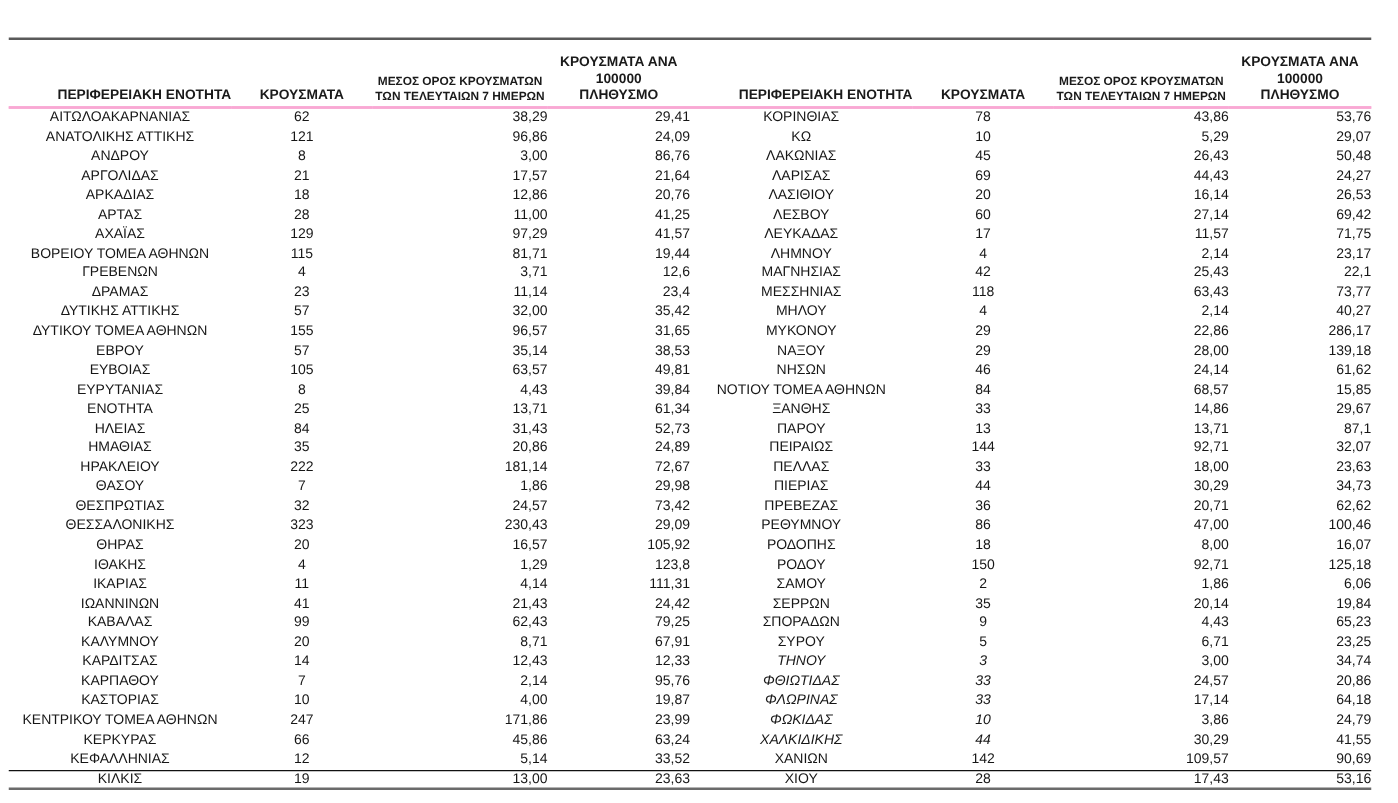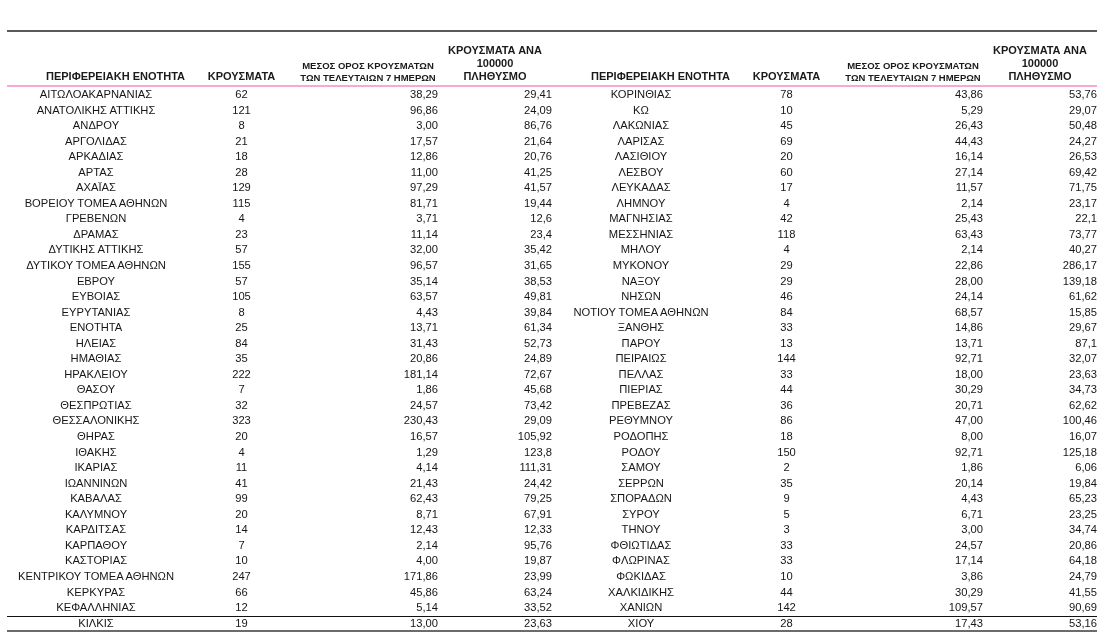--- a/index.html
+++ b/index.html
@@ -97,20 +97,21 @@
     color: #161616;
     white-space: nowrap;
   }
   td.name  { text-align: center; padding-right: 26px; }
   td.cases { text-align: center; padding-right: 18px; }
   td.avg   { text-align: right;  padding-right: 29px; font-size: 10.8px; }
   td.per   { text-align: right;  padding-right: 28px; }
 
   tr.italic td.name,
   tr.italic td.cases {
+    font-style: italic;
     text-align: center;
   }
 </style>
 </head>
 <body>
 
 <div id="sheet">
 
   <div class="rule rule-top"></div>
 
@@ -248,21 +249,21 @@
           <tr>
             <td class="name">ΗΡΑΚΛΕΙΟΥ</td>
             <td class="cases">222</td>
             <td class="avg">181,14</td>
             <td class="per">72,67</td>
           </tr>
           <tr>
             <td class="name">ΘΑΣΟΥ</td>
             <td class="cases">7</td>
             <td class="avg">1,86</td>
-            <td class="per">45,68</td>
+            <td class="per">29,98</td>
           </tr>
           <tr>
             <td class="name">ΘΕΣΠΡΩΤΙΑΣ</td>
             <td class="cases">32</td>
             <td class="avg">24,57</td>
             <td class="per">73,42</td>
           </tr>
           <tr>
             <td class="name">ΘΕΣΣΑΛΟΝΙΚΗΣ</td>
             <td class="cases">323</td>

